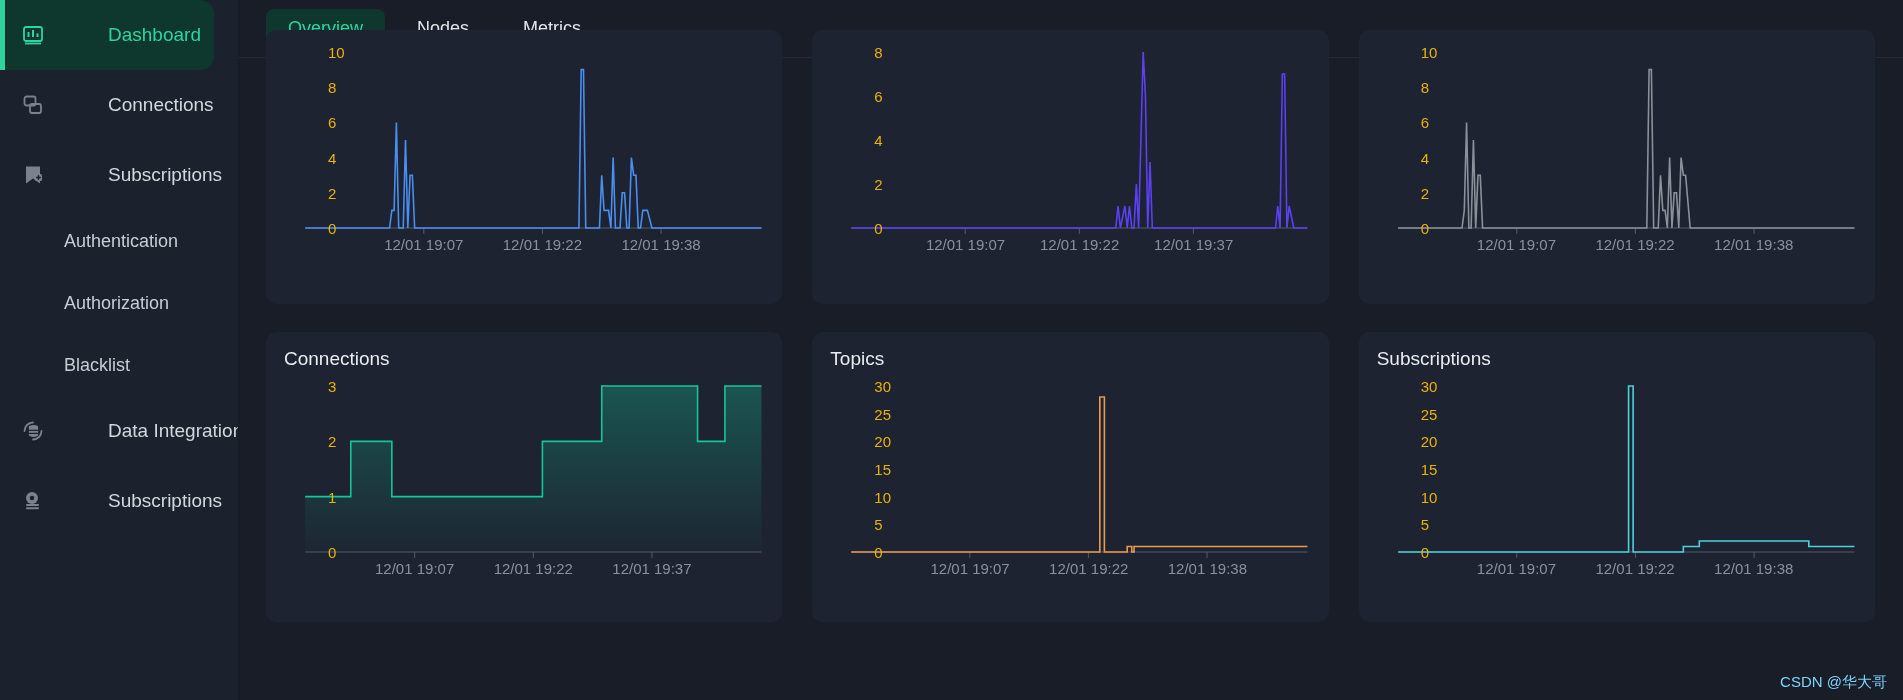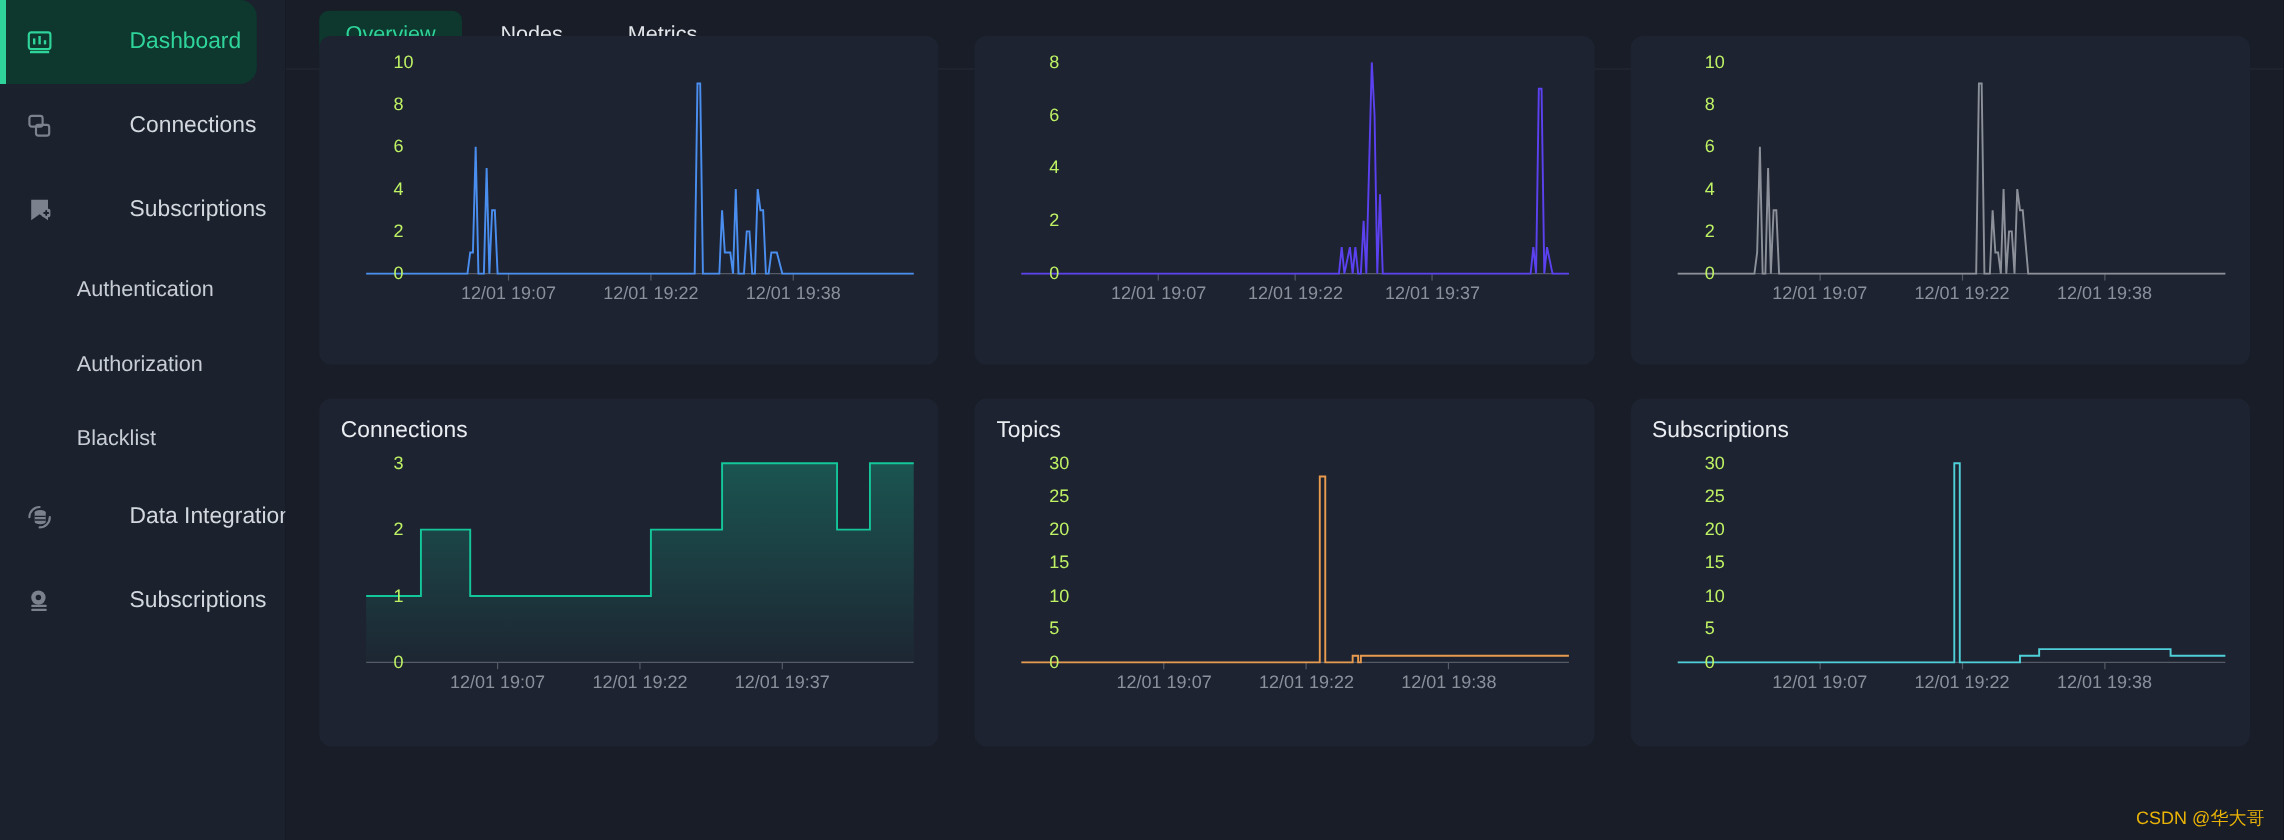--- a/index.html
+++ b/index.html
@@ -106,42 +106,42 @@
     margin-bottom:10px;
     white-space:nowrap;
   }
   .plot { position:relative; width:100%; }
   .plot svg { display:block; width:100%; height:100%; }
   .ylab {
     position:absolute;
     right:100%;
     transform:translateY(-50%);
     font-size:15px;
-    color:#bef264;
+    color:#eab308;
     white-space:nowrap;
   }
   .xlabels {
     display:flex;
     position:relative;
     height:22px;
     font-size:15px;
     color:#8b919c;
   }
   .xlab {
     position:absolute;
     transform:translateX(-50%);
     white-space:nowrap;
     top:2px;
   }
 
   #watermark {
     position:absolute;
     right:16px; bottom:8px;
     font-size:15px;
-    color:#eab308;
+    color:#7dd3fc;
     white-space:nowrap;
   }
 </style>
 </head>
 <body>
 
 <div id="app">
 
   <div id="sidebar">
       <div class="nav-item active">

